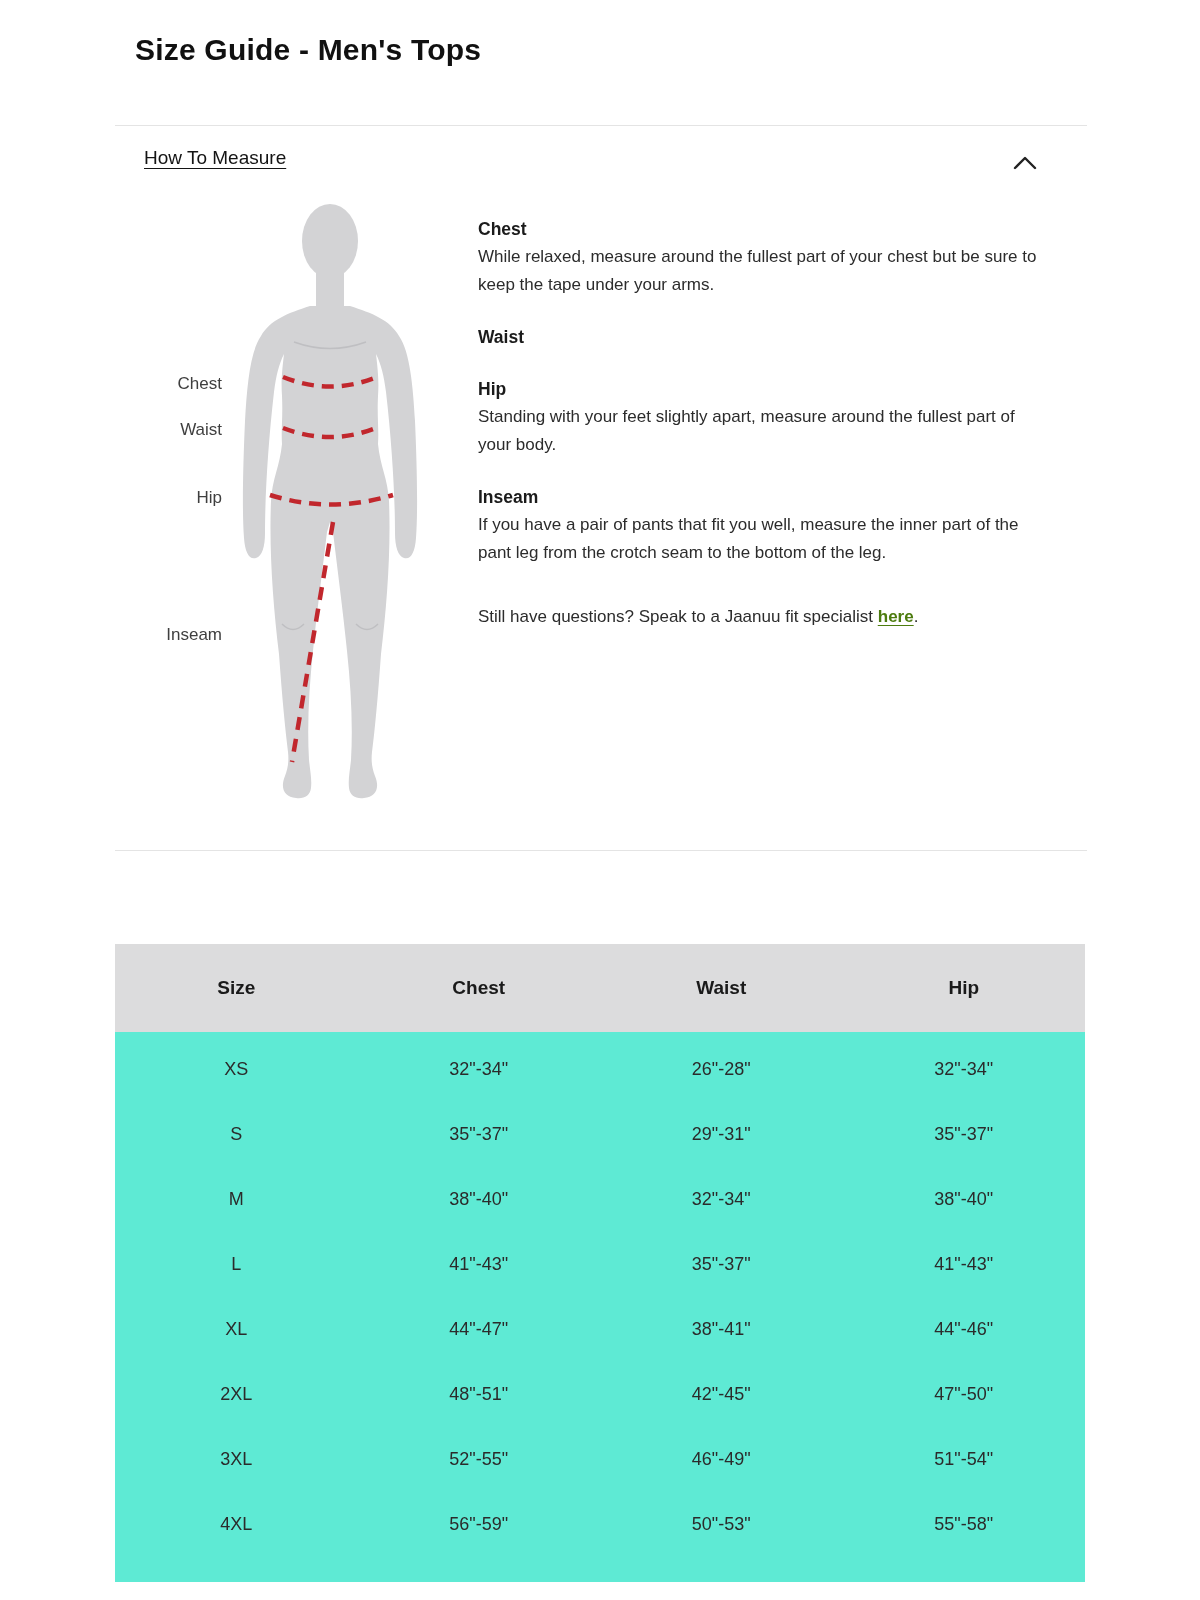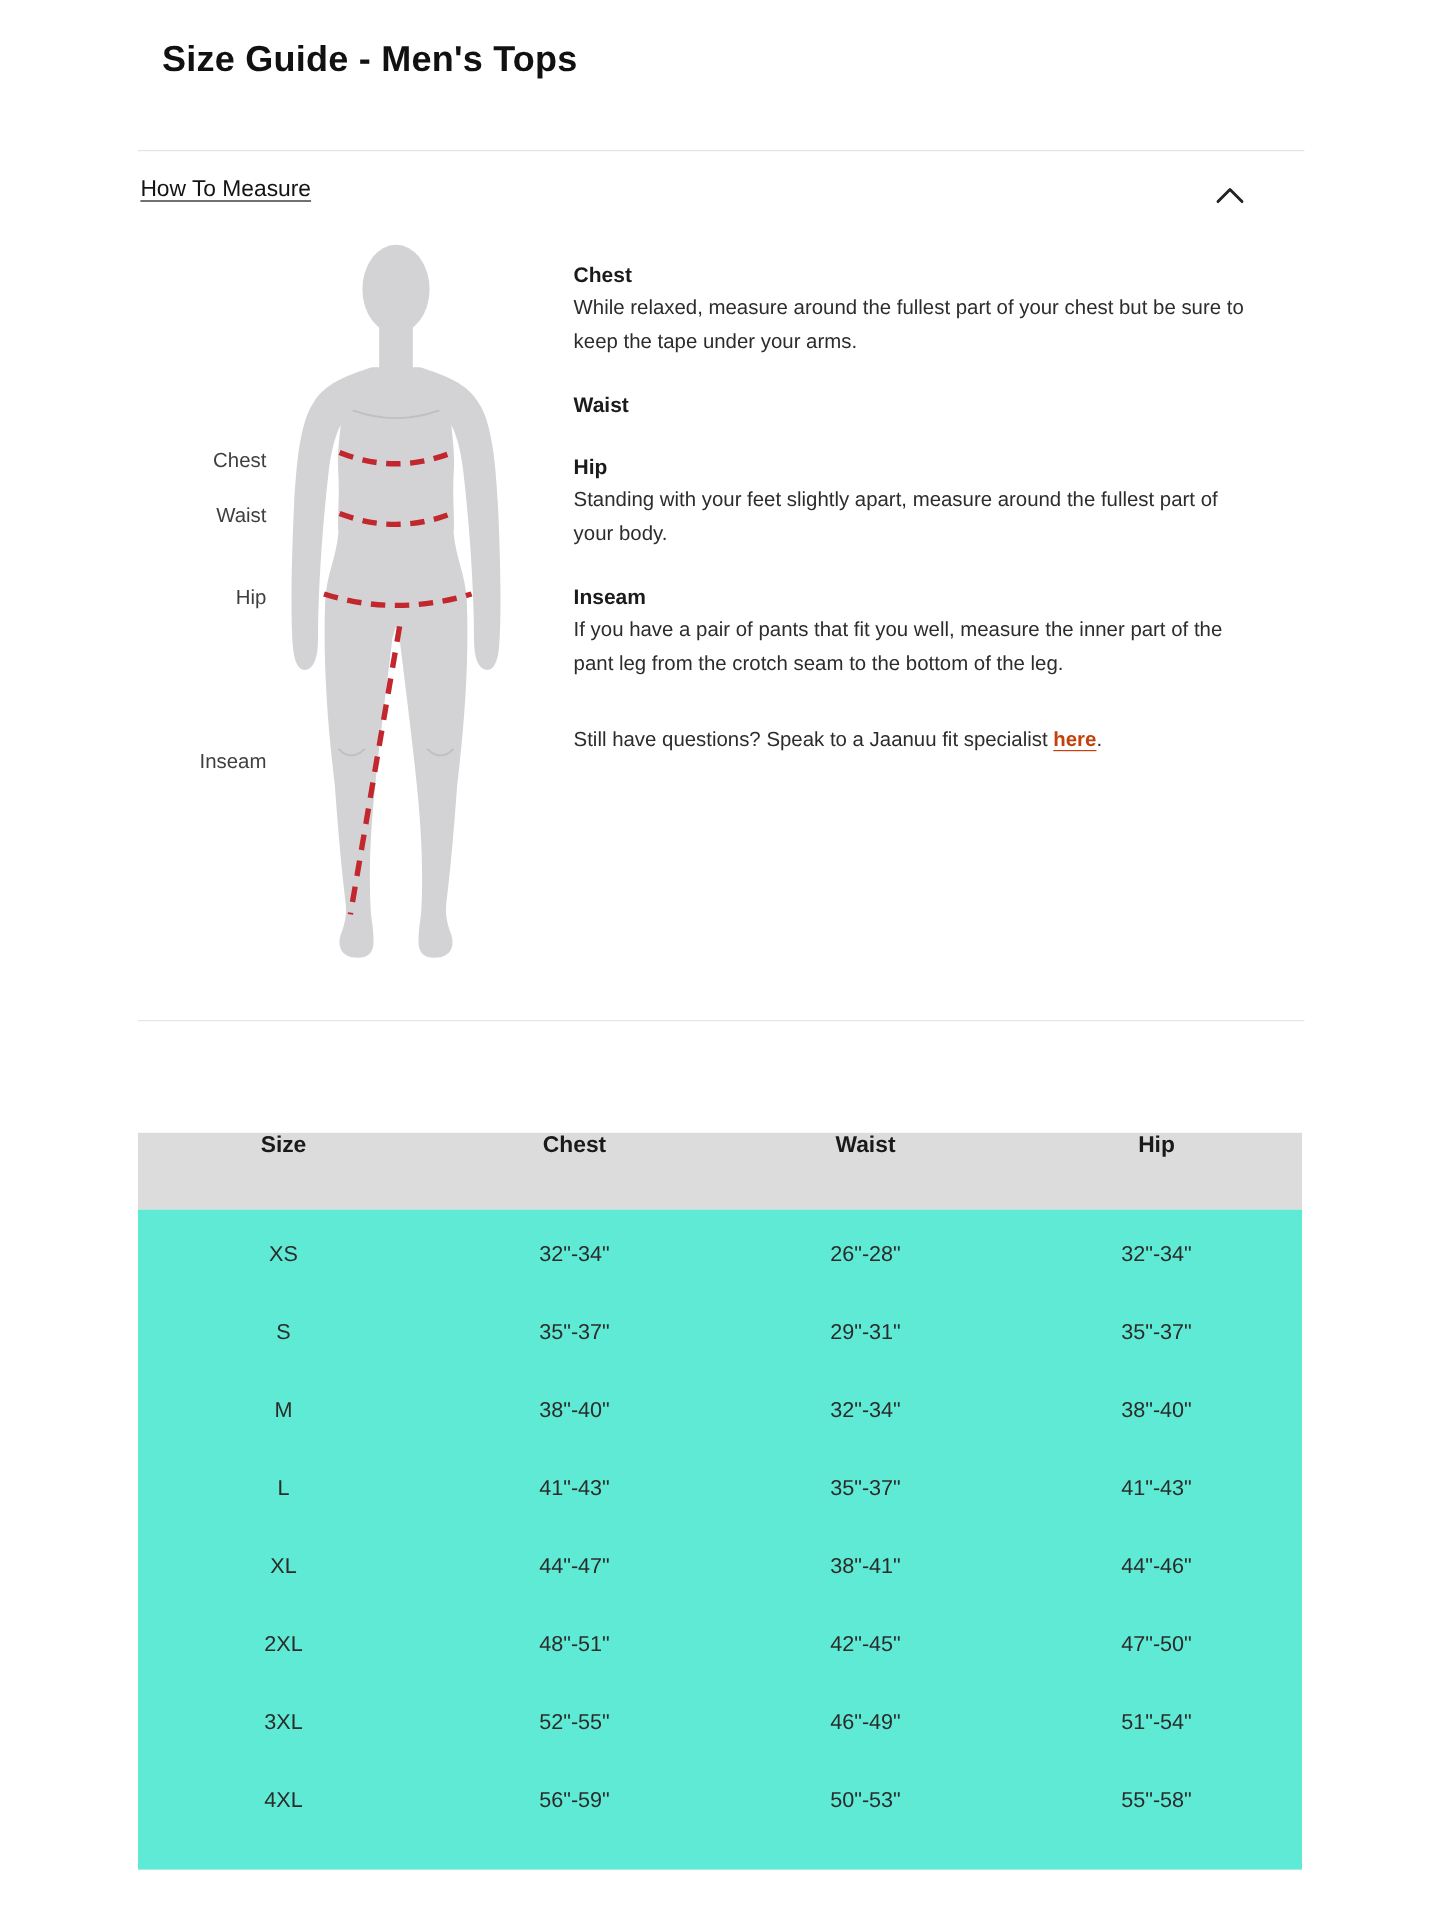--- a/index.html
+++ b/index.html
@@ -6,44 +6,44 @@
   html,body { background:#ffffff; }
   body { font-family:"Liberation Sans","DejaVu Sans",sans-serif; }
   .page { position:relative; width:1200px; height:1600px; background:#fff; overflow:hidden; }
 
   .page-title { position:absolute; left:135px; top:33px; font-size:30px; font-weight:600; color:#111; letter-spacing:.2px; }
 
   .divider { position:absolute; left:115px; width:972px; height:1px; background:#e4e4e4; }
   .d1 { top:125px; }
   .d2 { top:850px; }
 
-  .htm-heading { position:absolute; left:117px; top:147px; font-size:19px; font-weight:500; color:#141414;
+  .htm-heading { position:absolute; left:144px; top:147px; font-size:19px; font-weight:500; color:#141414;
                  text-decoration:underline; text-underline-offset:4px; cursor:pointer; }
 
   .collapse-btn { position:absolute; left:1006px; top:148px; width:38px; height:34px; background:none; border:none; cursor:pointer; }
 
   .figure-wrap { position:absolute; left:230px; top:196px; width:200px; height:614px; }
 
   .flabel { position:absolute; width:110px; text-align:right; font-size:17px; font-weight:500; color:#3f3f3f; }
   .fl-chest  { left:112px; top:374px; }
   .fl-waist  { left:112px; top:420px; }
   .fl-hip    { left:112px; top:488px; }
   .fl-inseam { left:112px; top:625px; }
 
   .instructions { position:absolute; left:478px; top:216px; width:568px; color:#262626; }
   .isec { margin-bottom:25px; }
   .ititle { font-size:17.5px; font-weight:700; color:#1b1b1b; line-height:27px; }
   .ibody  { font-size:17px; font-weight:400; color:#2c2c2c; line-height:28px; }
   .questions { margin-top:36px; font-size:17px; line-height:28px; color:#2c2c2c; }
-  .questions a { color:#c2410c; font-weight:700; text-decoration:underline; text-underline-offset:3px; cursor:pointer; }
+  .questions a { color:#4d7c0f; font-weight:700; text-decoration:underline; text-underline-offset:3px; cursor:pointer; }
 
   .chart-note { position:absolute; left:115px; top:872px; width:970px; text-align:center; font-size:17px; color:#262626; }
 
   .size-table { position:absolute; left:115px; top:944px; width:970px; }
-  .thead { display:flex; height:64px; align-items:flex-start; background:#dcdcdd; }
+  .thead { display:flex; height:88px; align-items:center; background:#dcdcdd; }
   .th { width:25%; text-align:center; font-size:19px; font-weight:700; color:#1a1a1a; }
   .tbody { background:#5eead4; padding:5px 0 25px 0; }
   .trow { display:flex; height:65px; align-items:center; }
   .td { width:25%; text-align:center; font-size:18px; color:#2b2b2b; }
 </style>
 </head>
 <body>
 
 <div class="page">
 

